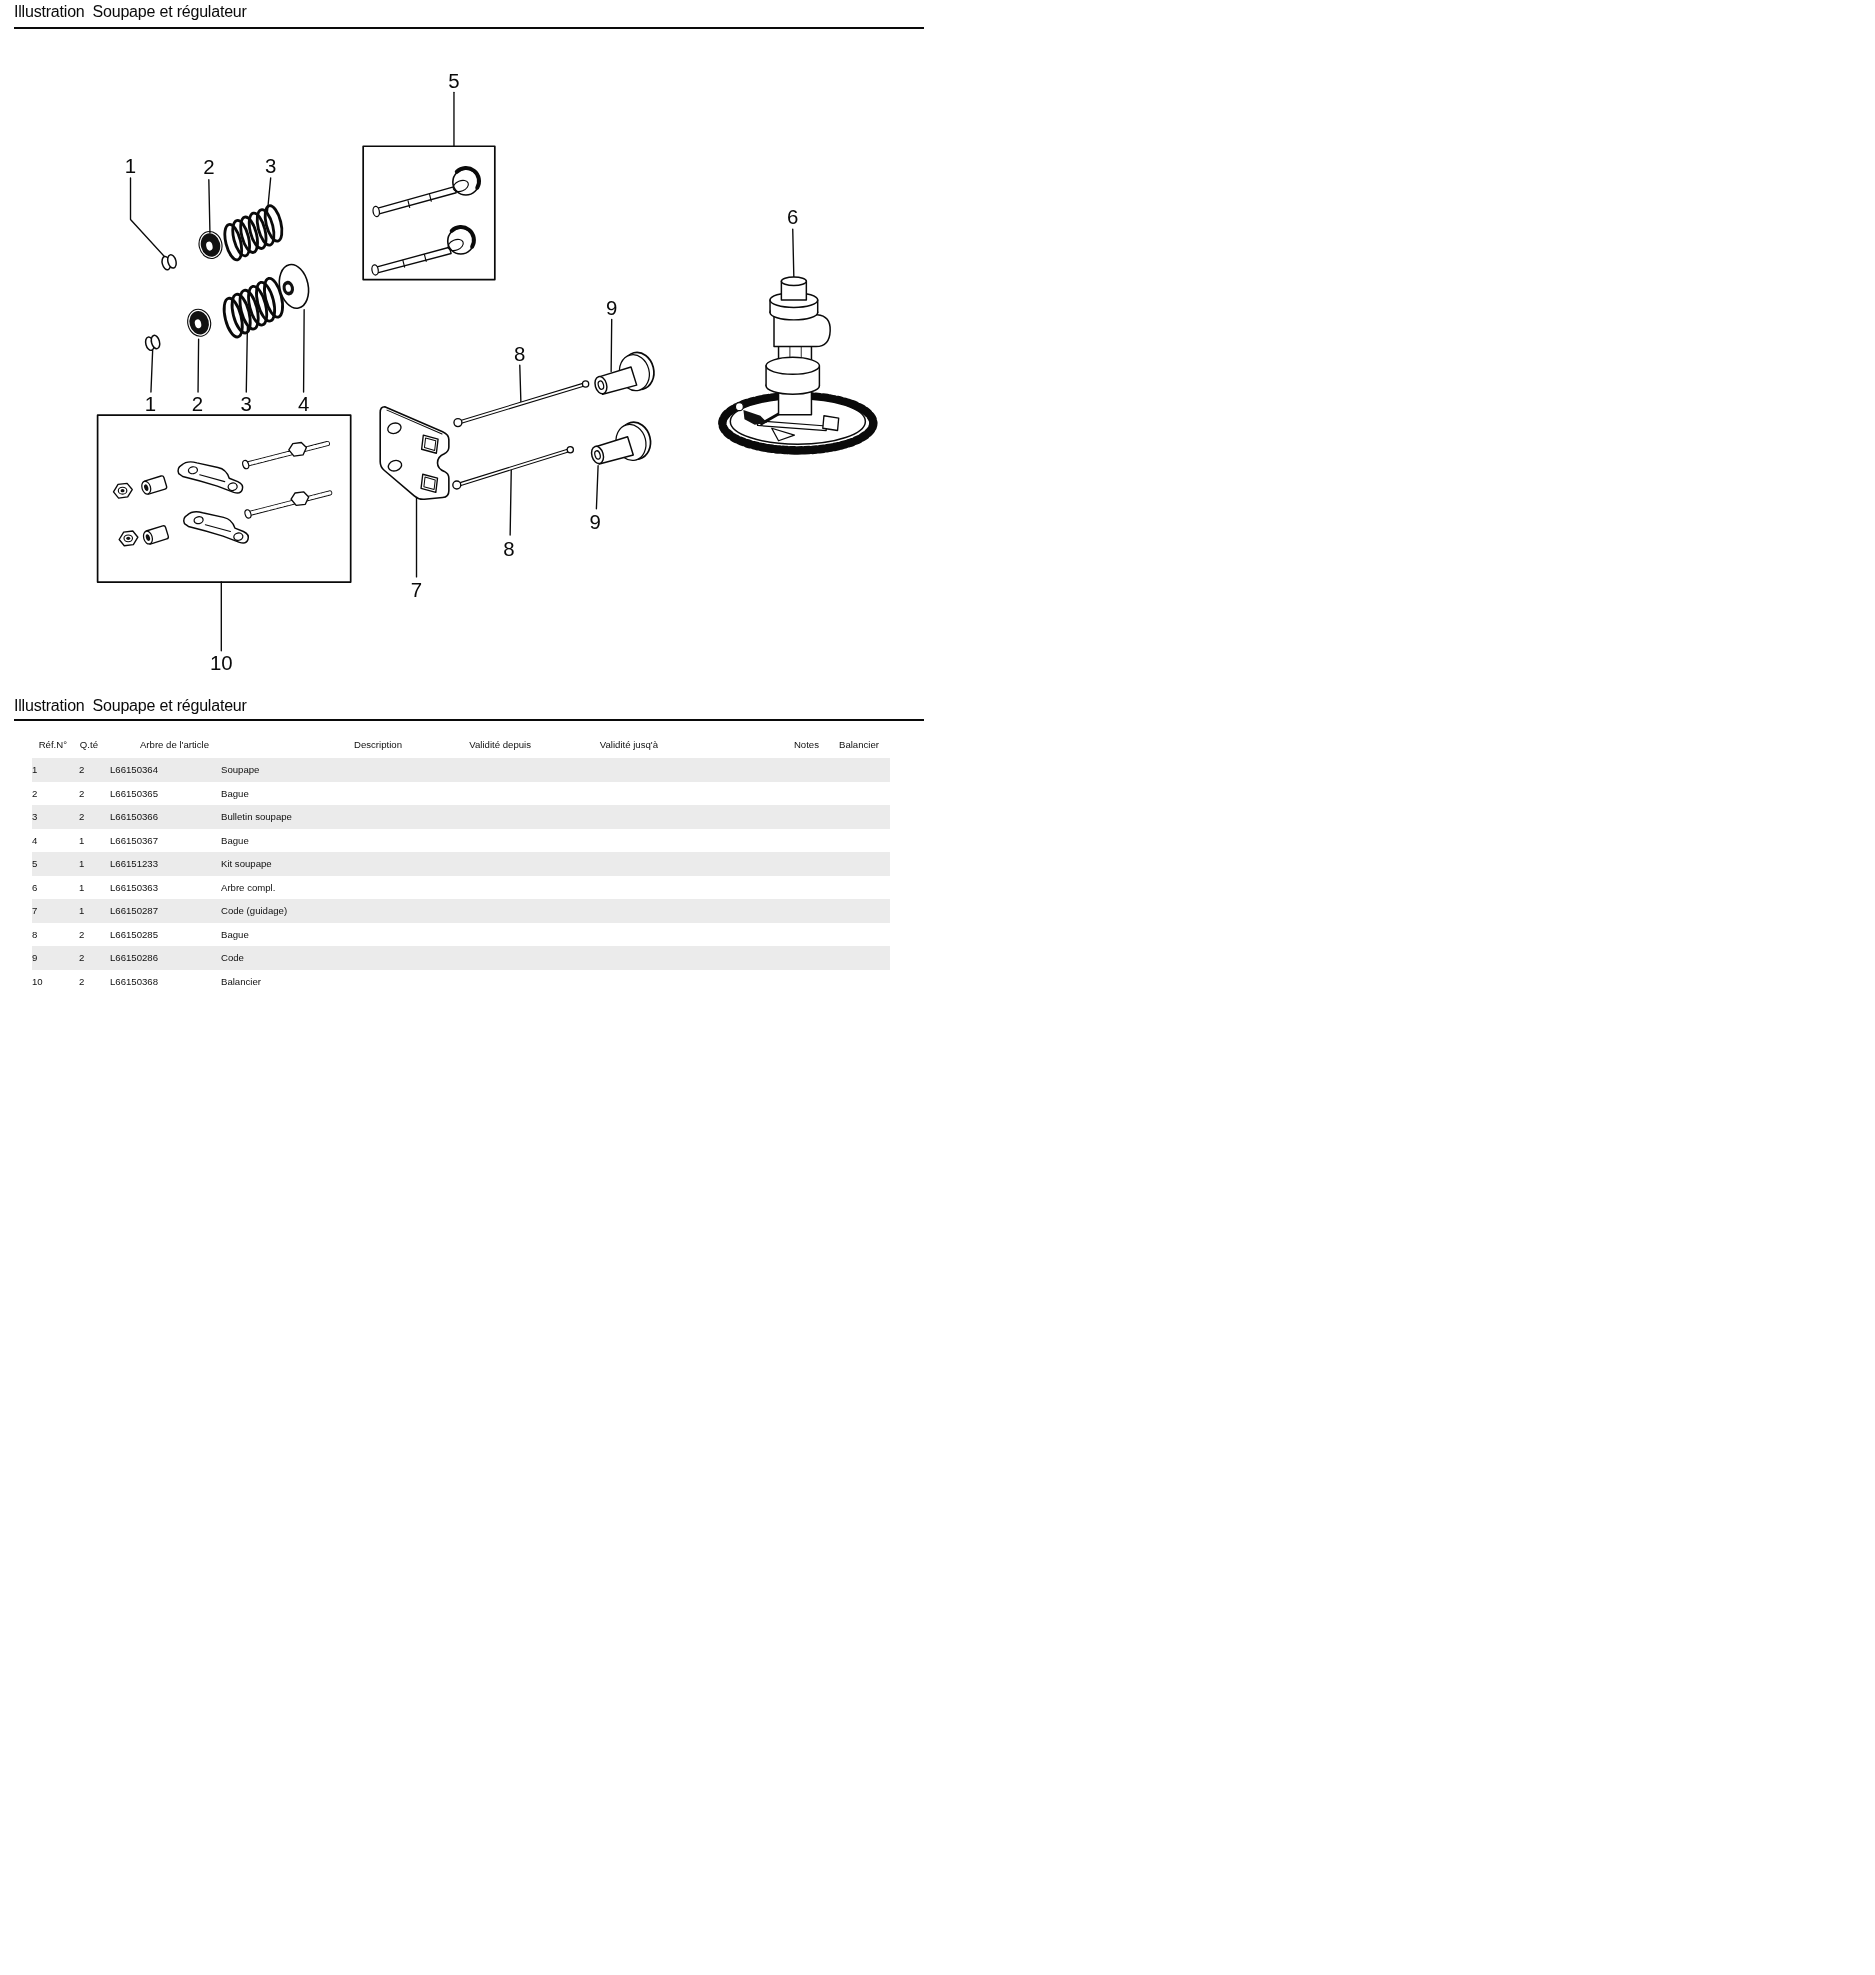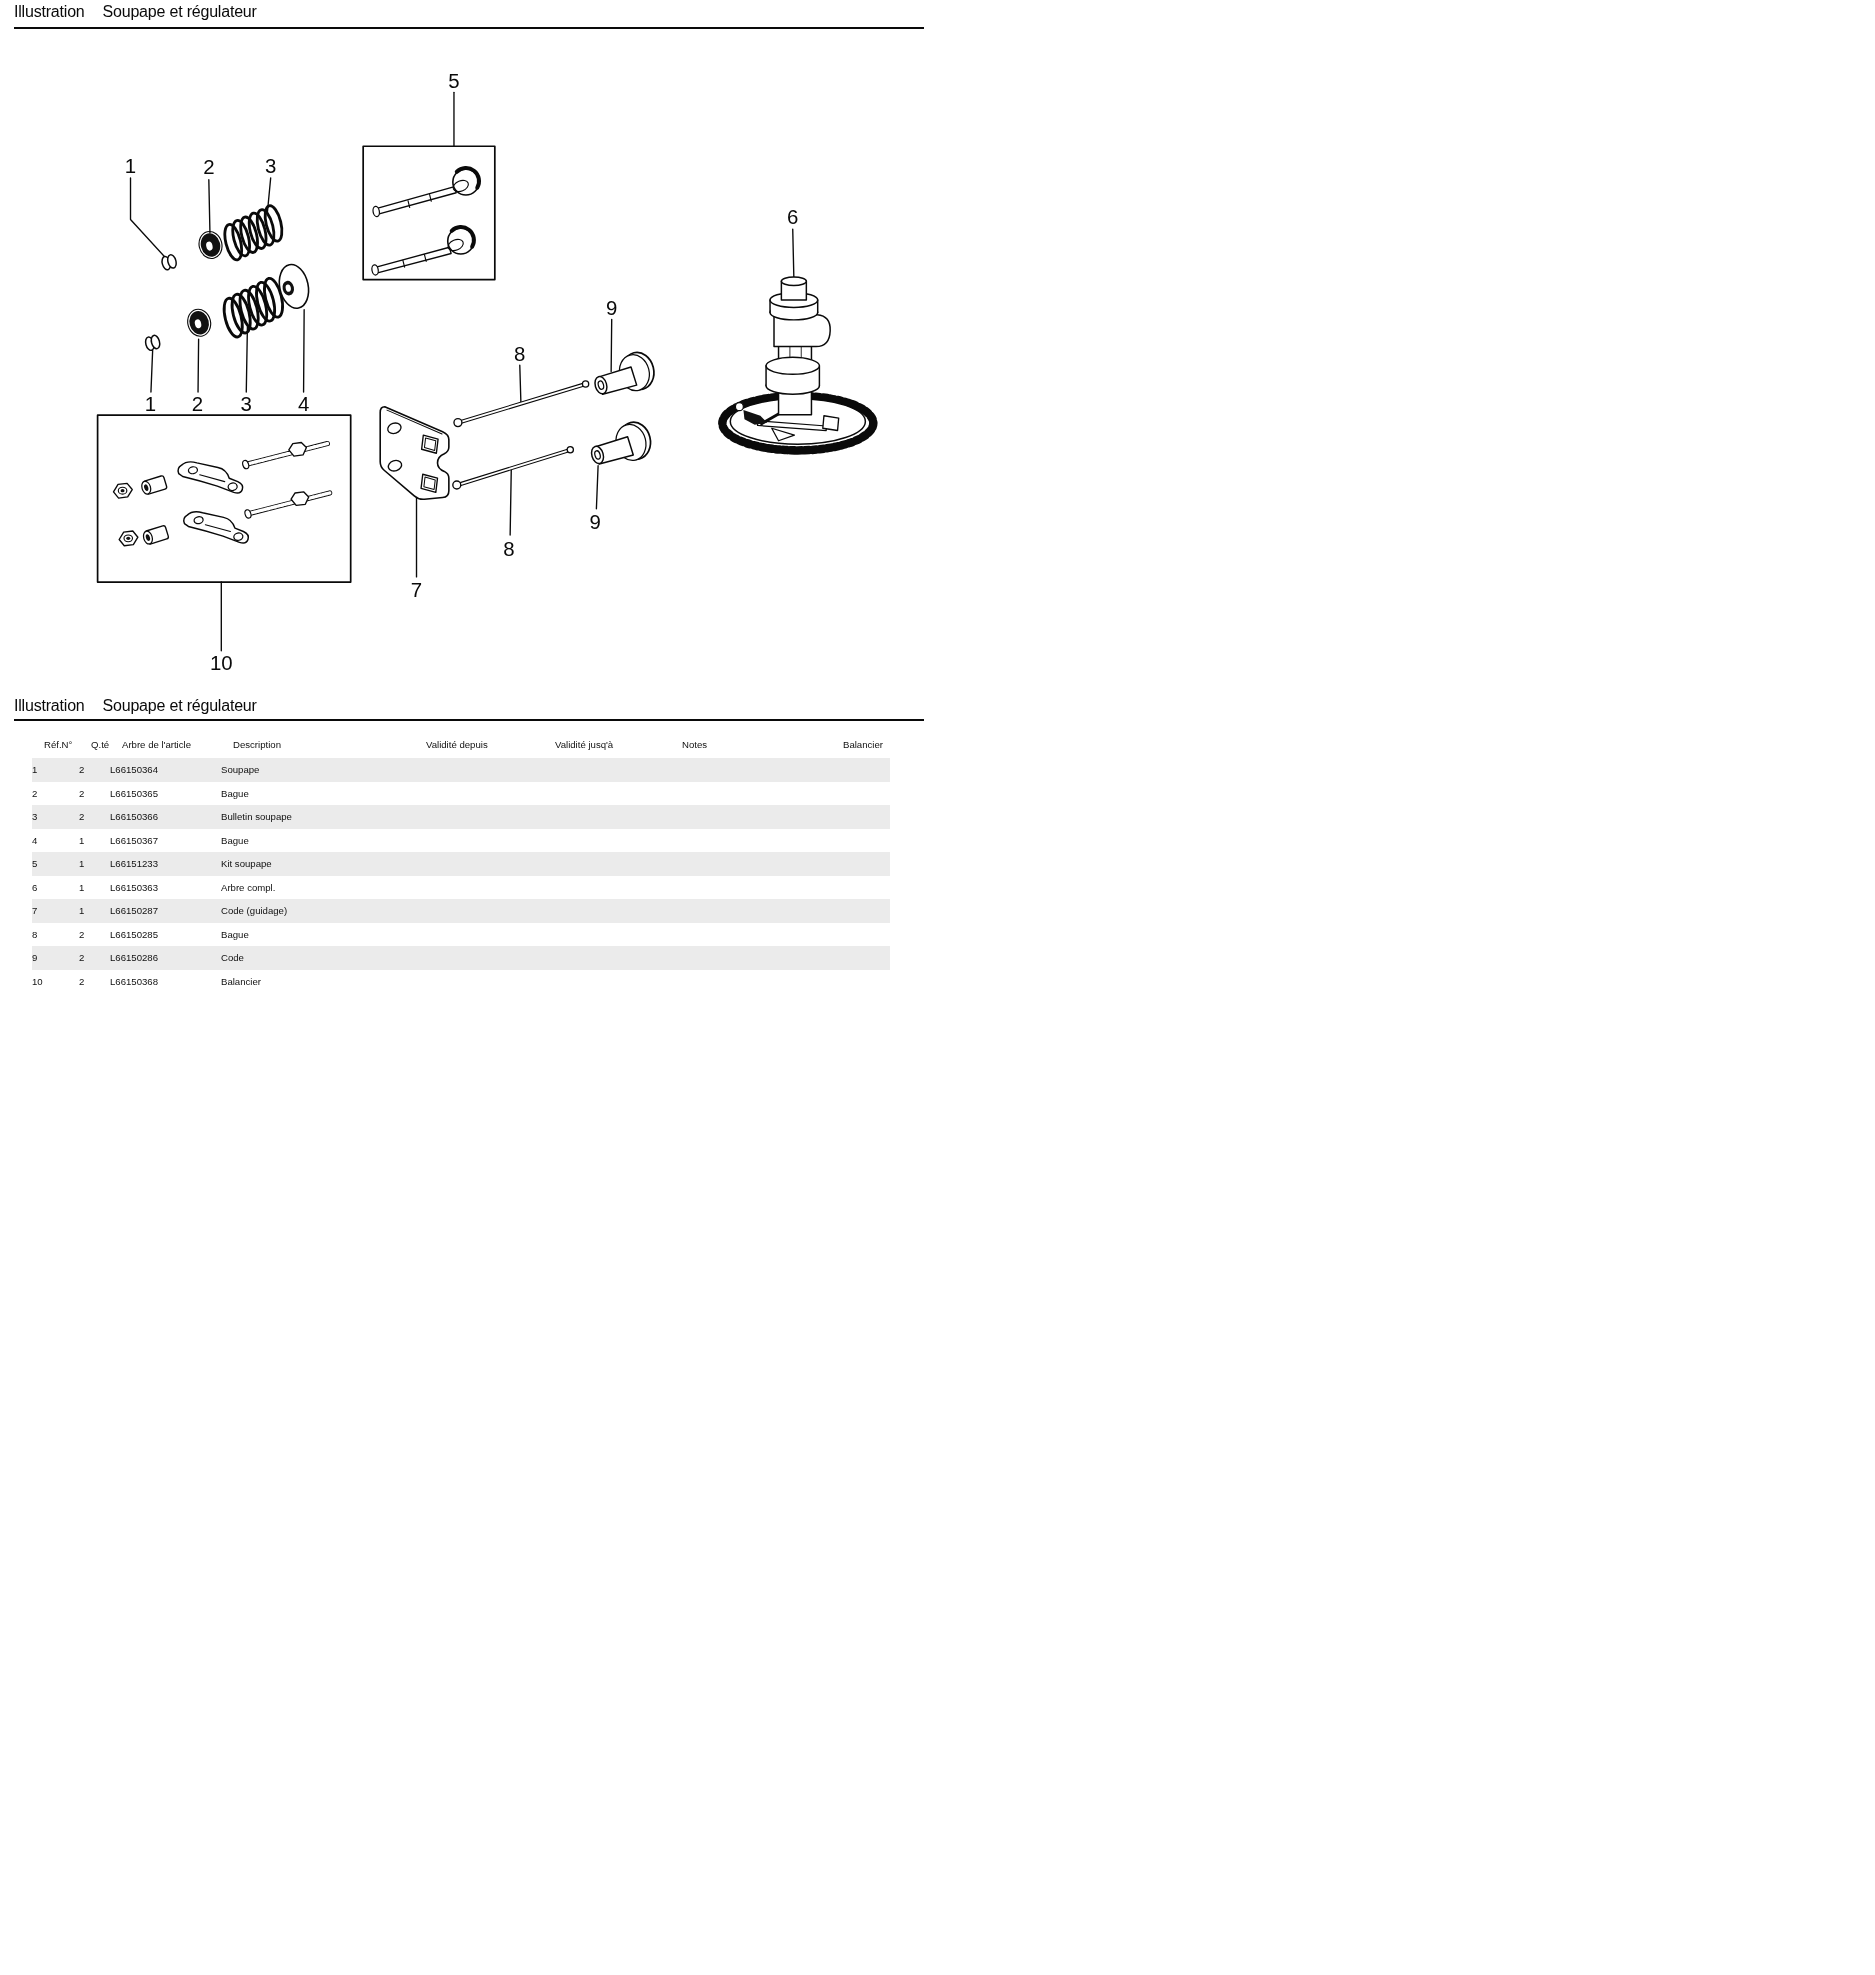--- a/index.html
+++ b/index.html
@@ -1,28 +1,28 @@
 <!DOCTYPE html>
 <html style="font-size:9px"><head>
 <meta charset="utf-8">
 <style>
   html,body{margin:0;padding:0;background:#fff;}
   #page{position:relative;width:938px;height:988px;background:#fff;overflow:hidden;
         font-family:"Liberation Sans",sans-serif;color:#111;}
   .title{position:absolute;left:14px;font-size:16px;letter-spacing:-0.2px;color:#0a0a0a;white-space:nowrap;}
-  .title .tname{margin-left:18px;}
+  .title .tname{margin-left:8px;}
   #t1{top:3.4px;}
   #t2{top:697px;}
   .rule{position:absolute;left:13.6px;width:910px;background:#0a0a0a;}
   .r1{top:27px;height:1.7px;}
   .r2{top:719px;height:2.3px;}
   svg#diagram{position:absolute;left:0;top:31px;}
   .lbl{font-family:"Liberation Sans",sans-serif;font-size:36px;fill:#0a0a0a;text-anchor:middle;}
   .thead,.trow{display:grid;grid-template-columns:47px 31px 111px 193px 129px 127px 161px 60px;}
-  .thead{position:absolute;left:44px;top:738px;width:858px;font-size:9.6px;line-height:14.7px;height:14.7px;}
+  .thead{position:absolute;left:20px;top:738px;width:858px;font-size:9.6px;line-height:14.7px;height:14.7px;text-align:right;}
   .tbody{position:absolute;left:32px;top:758px;width:858px;}
   .trow{height:23.5px;line-height:23.5px;font-size:9.6px;background:#fff;}
   .trow.alt{background:#ebebeb;}
   .thead span,.trow span{overflow:hidden;white-space:nowrap;}
 </style>
 </head>
 <body>
 
 <div id="page">
 

